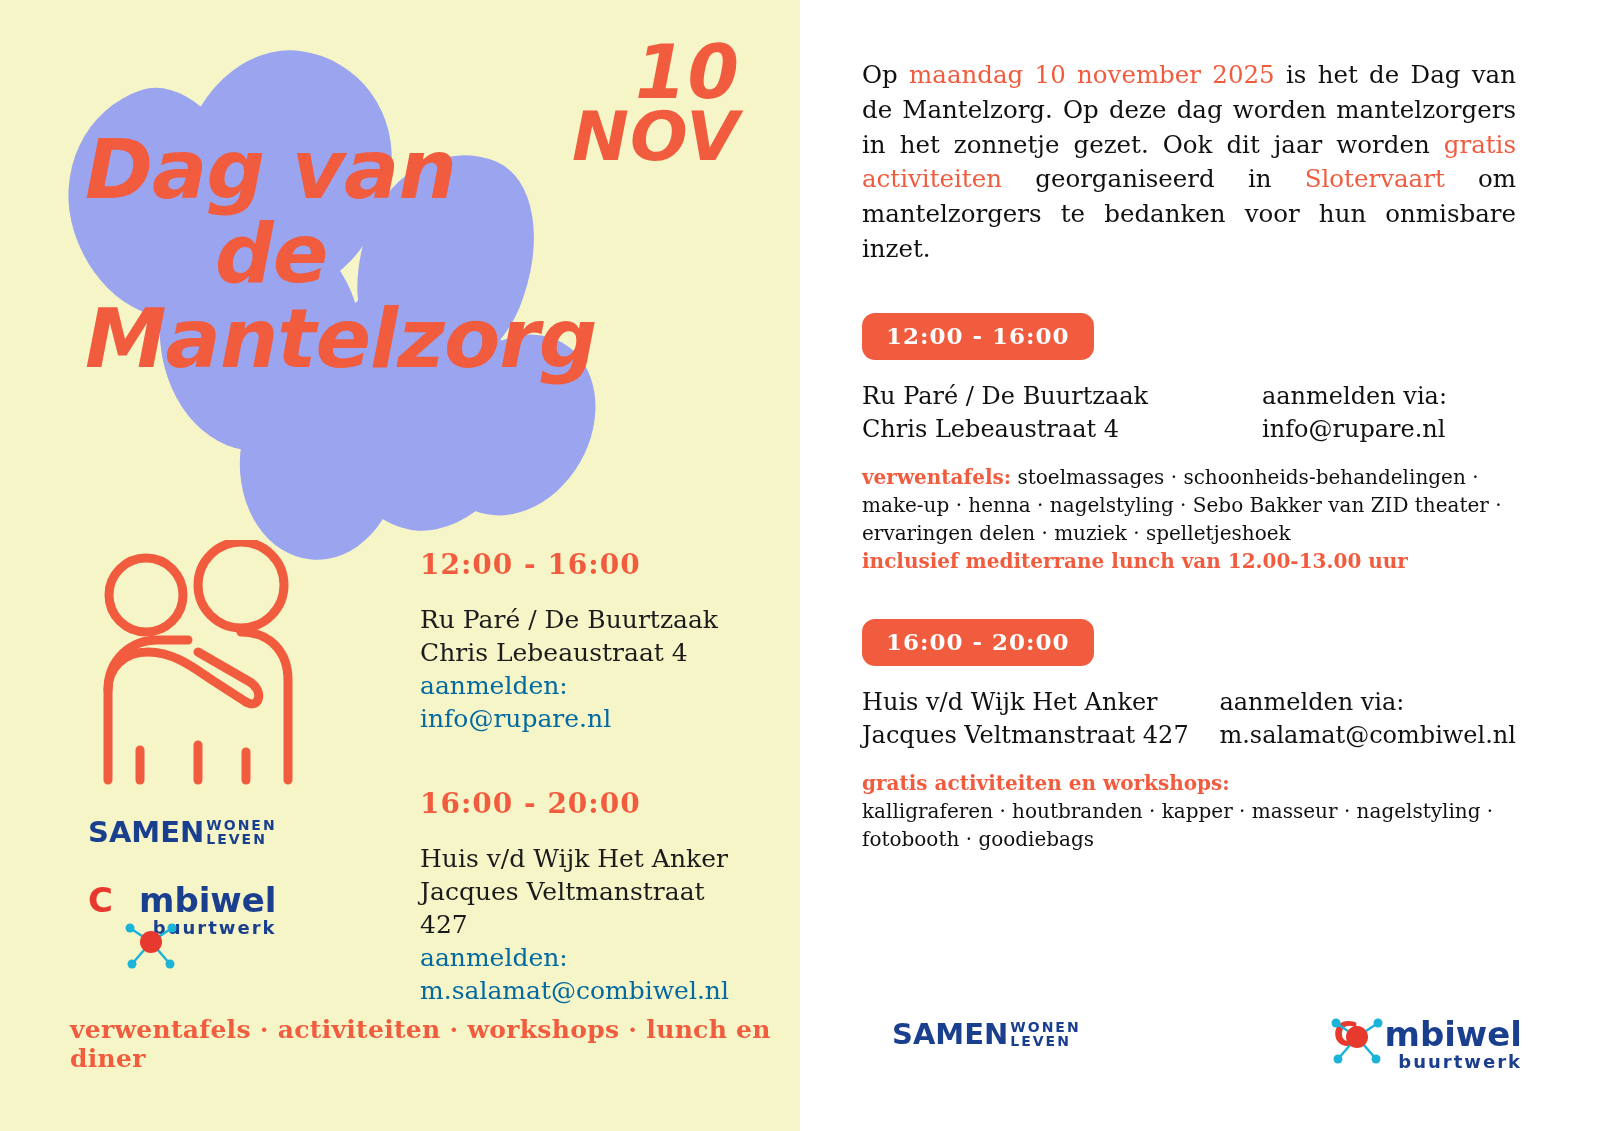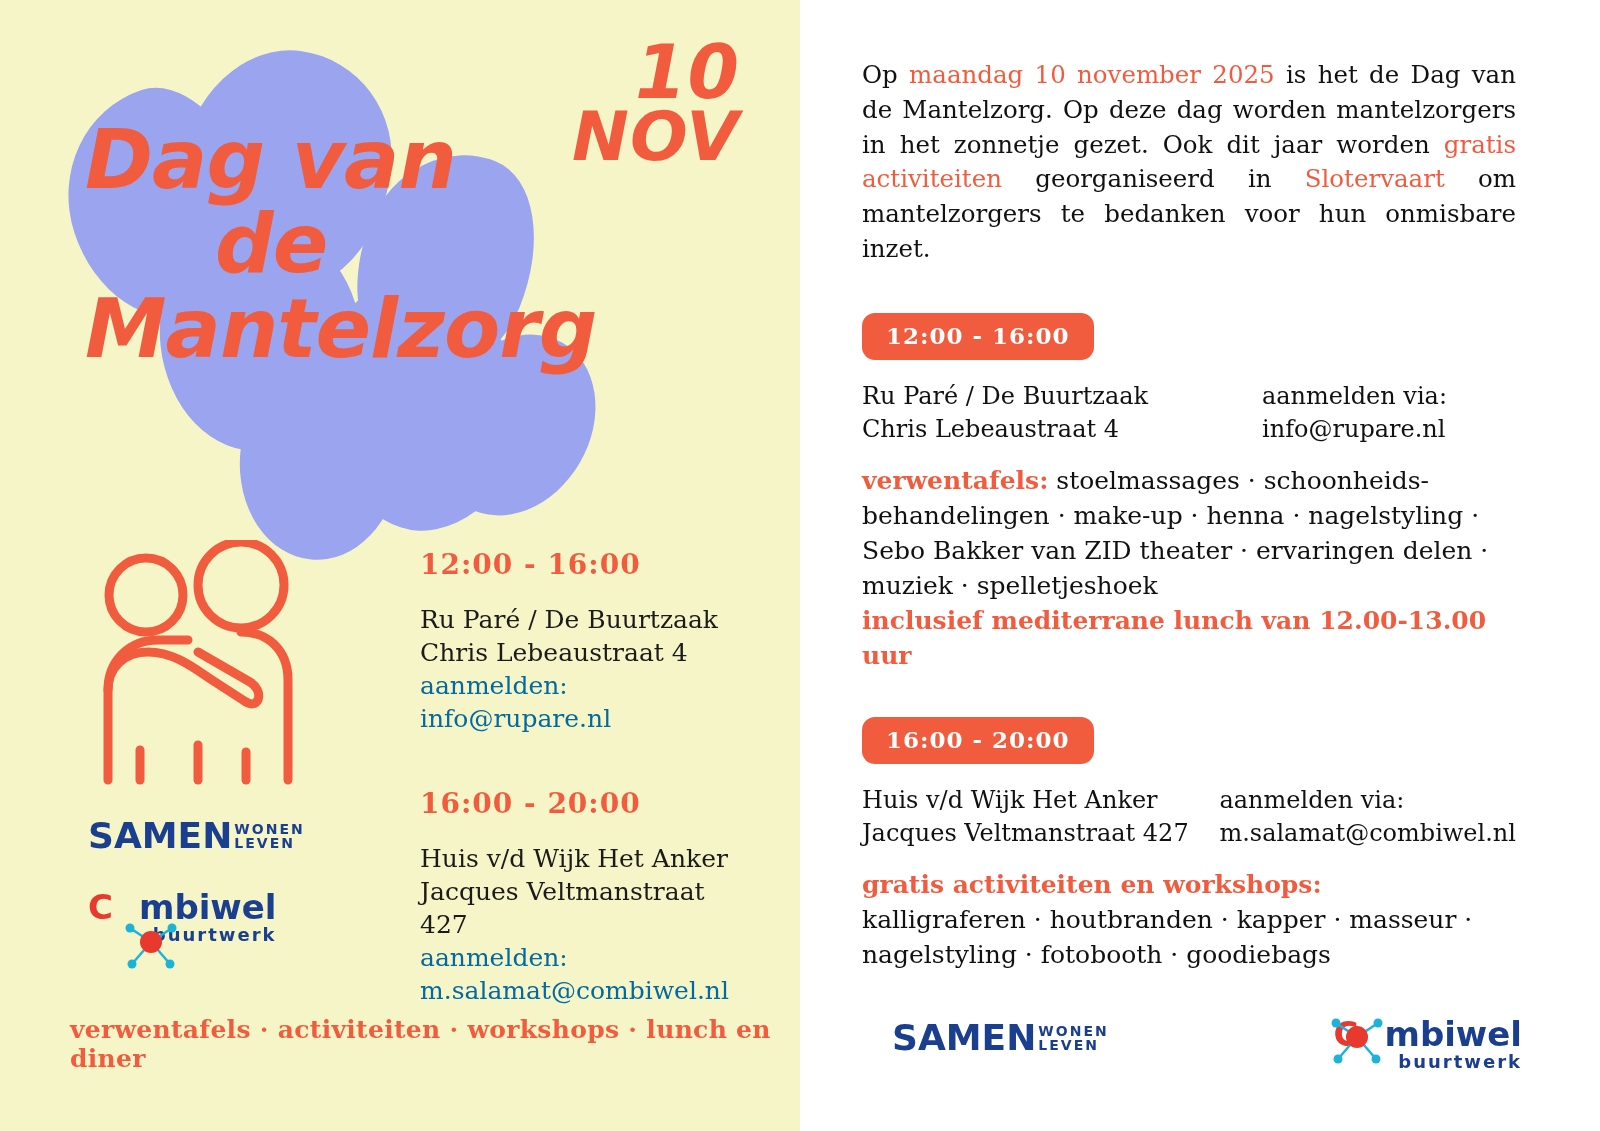--- a/index.html
+++ b/index.html
@@ -51,41 +51,41 @@
     font-style: italic;
     line-height: 0.92;
     letter-spacing: 1px;
     z-index: 4;
   }
   .date-badge .d1 { font-size: 74px; }
   .date-badge .d2 { font-size: 68px; }
 
   .title {
     position: absolute;
-    left: 85px; top: 118px;
+    left: 85px; top: 128px;
     width: 620px;
     color: #f15c3e;
     font-family: "DejaVu Sans", sans-serif;
     font-weight: bold;
     font-style: italic;
     font-size: 82px;
     line-height: 1.03;
     letter-spacing: -1px;
     z-index: 5;
   }
   .title .ln { display: block; }
   .title .ln2 { margin-left: 130px; }
 
   
   .hug-icon { position: absolute; left: 78px; top: 540px; width: 290px; height: 260px; z-index: 3; }
 
   
   .left-logos { position: absolute; left: 88px; top: 815px; z-index: 3; }
   .logo-samen { display: flex; align-items: center; color: #1b3f8f; font-family: "DejaVu Sans", sans-serif; font-weight: bold; }
-  .logo-samen .big { font-size: 36px; letter-spacing: 0px; }
+  .logo-samen .big { font-size: 29px; letter-spacing: 0px; }
   .logo-samen .stack { margin-left: 2px; line-height: 1.0; font-size: 14px; letter-spacing: 2px; }
   .logo-combi { margin-top: 34px; display: flex; align-items: flex-start; }
   .combi-text { font-family: "DejaVu Sans", sans-serif; font-weight: bold; color: #1b3f8f; line-height: 1; }
   .combi-text .c1 { font-size: 34px; color: #1b3f8f; }
   .combi-text .c1 .red { color: #e8392f; }
   .combi-text .c2 { font-size: 18px; letter-spacing: 2px; text-align: right; margin-top: 2px; }
 
   
   .left-sched {
     position: absolute;
@@ -141,21 +141,21 @@
     margin-top: 46px;
   }
   .ev-head {
     display: flex;
     margin-top: 20px;
   }
   .ev-head .col-left { width: 400px; font-size: 24px; line-height: 1.4; color: #111; }
   .ev-head .col-right { font-size: 24px; line-height: 1.4; color: #111; }
   .ev-body {
     margin-top: 16px;
-    font-size: 25px;
+    font-size: 20px;
     line-height: 1.4;
     color: #111;
   }
   .ev-body .lead { color: #f15c3e; font-weight: bold; }
   .ev-note { color: #f15c3e; font-weight: bold; }
   .pill2 { margin-top: 44px; }
 
   .right-logos {
     position: absolute;
     left: 62px; bottom: 60px;

